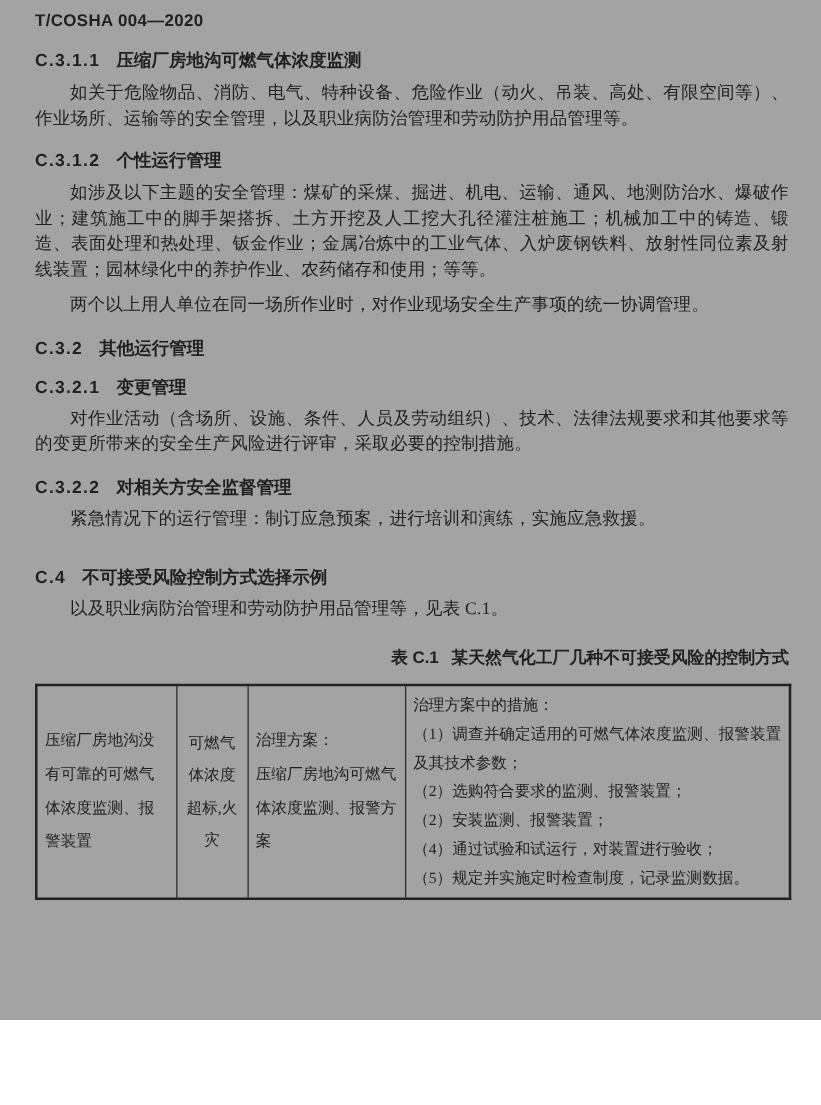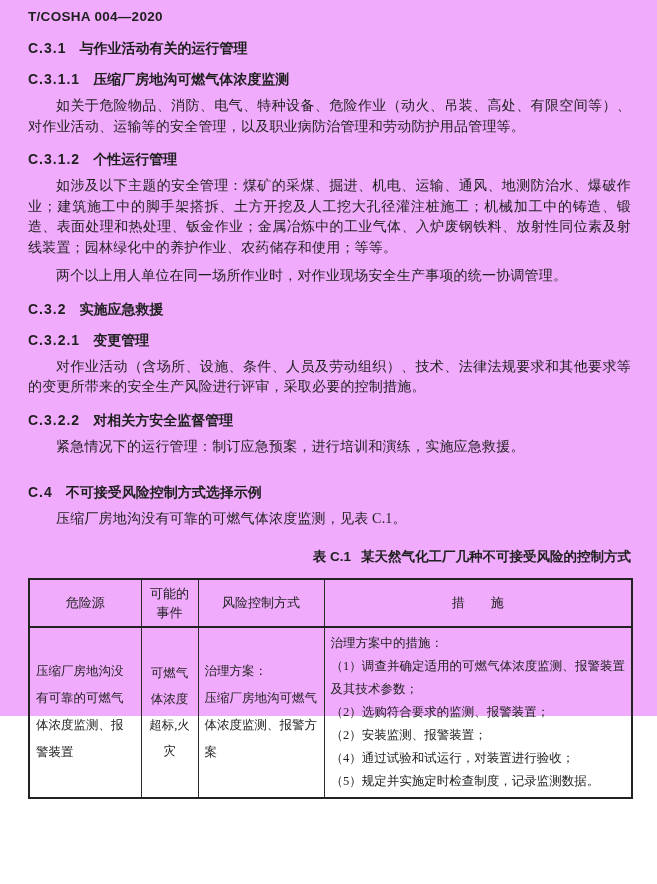--- a/index.html
+++ b/index.html
@@ -6,23 +6,23 @@
   html, body { margin: 0; padding: 0; }
   body {
     width: 657px; height: 884px;
     background: #ffffff;
     color: #1f1f1f;
     font-family: "Liberation Serif", "DejaVu Serif", serif;
     font-size: 14px;
     overflow: hidden;
   }
   .page {
-    width: 657px; height: 716px;
+    width: 657px; height: 816px;
     padding: 8px 26px 0 28px;
-    background: #f0abfc;
+    background: #a3a3a3;
   }
   .doc-number {
     font-family: "Liberation Sans", "DejaVu Sans", sans-serif;
     font-size: 13.5px;
     font-weight: bold;
     letter-spacing: 0.3px;
     line-height: 18px;
   }
   .sec-heading {
     font-family: "Liberation Sans", "DejaVu Sans", sans-serif;
@@ -99,81 +99,72 @@
   }
   .measure-line { text-align: justify; }
 </style>
 </head>
 <body>
 
 <div class="page">
 
   <div class="doc-number">T/COSHA 004—2020</div>
 
-  <div class="sec-heading">
-    <span class="sec-label">C.3.1</span><span>与作业活动有关的运行管理</span>
-  </div>
 
   <div class="sec-heading">
     <span class="sec-label">C.3.1.1</span><span>压缩厂房地沟可燃气体浓度监测</span>
   </div>
 
-  <div class="para">如关于危险物品、消防、电气、特种设备、危险作业（动火、吊装、高处、有限空间等）、对作业活动、运输等的安全管理，以及职业病防治管理和劳动防护用品管理等。</div>
+  <div class="para">如关于危险物品、消防、电气、特种设备、危险作业（动火、吊装、高处、有限空间等）、作业场所、运输等的安全管理，以及职业病防治管理和劳动防护用品管理等。</div>
 
   <div class="sec-heading">
     <span class="sec-label">C.3.1.2</span><span>个性运行管理</span>
   </div>
 
   <div class="para">如涉及以下主题的安全管理：煤矿的采煤、掘进、机电、运输、通风、地测防治水、爆破作业；建筑施工中的脚手架搭拆、土方开挖及人工挖大孔径灌注桩施工；机械加工中的铸造、锻造、表面处理和热处理、钣金作业；金属冶炼中的工业气体、入炉废钢铁料、放射性同位素及射线装置；园林绿化中的养护作业、农药储存和使用；等等。</div>
 
 
   <div class="para">两个以上用人单位在同一场所作业时，对作业现场安全生产事项的统一协调管理。</div>
 
   <div class="sec-heading">
-    <span class="sec-label">C.3.2</span><span>实施应急救援</span>
+    <span class="sec-label">C.3.2</span><span>其他运行管理</span>
   </div>
 
   <div class="sec-heading">
     <span class="sec-label">C.3.2.1</span><span>变更管理</span>
   </div>
 
   <div class="para">对作业活动（含场所、设施、条件、人员及劳动组织）、技术、法律法规要求和其他要求等的变更所带来的安全生产风险进行评审，采取必要的控制措施。</div>
 
   <div class="sec-heading">
     <span class="sec-label">C.3.2.2</span><span>对相关方安全监督管理</span>
   </div>
 
 
 
   <div class="para">紧急情况下的运行管理：制订应急预案，进行培训和演练，实施应急救援。</div>
 
   <div class="sec-heading big-gap">
     <span class="sec-label">C.4</span><span>不可接受风险控制方式选择示例</span>
   </div>
 
-  <div class="para">压缩厂房地沟没有可靠的可燃气体浓度监测，见表 C.1。</div>
+  <div class="para">以及职业病防治管理和劳动防护用品管理等，见表 C.1。</div>
 
   <div class="table-caption">
     <span class="cap-label">表 C.1</span><span>某天然气化工厂几种不可接受风险的控制方式</span>
   </div>
 
   <table class="risk-table">
     <colgroup>
       <col class="col-hazard">
         <col class="col-event">
         <col class="col-control">
         <col class="col-measure">
     </colgroup>
     <tbody>
-      <tr class="hdr">
-        <th>危险源</th>
-        <th>可能的事件</th>
-        <th>风险控制方式</th>
-        <th>措　　施</th>
-      </tr>
       <tr>
         <td class="cell-hazard">压缩厂房地沟没有可靠的可燃气体浓度监测、报警装置</td>
         <td class="cell-event">可燃气体浓度超标,火灾</td>
         <td class="cell-control">
           <div>治理方案：</div>
           <div>压缩厂房地沟可燃气体浓度监测、报警方案</div>
         </td>
         <td class="cell-measure">
           <div class="measure-line">治理方案中的措施：</div>
           <div class="measure-line">（1）调查并确定适用的可燃气体浓度监测、报警装置及其技术参数；</div>

